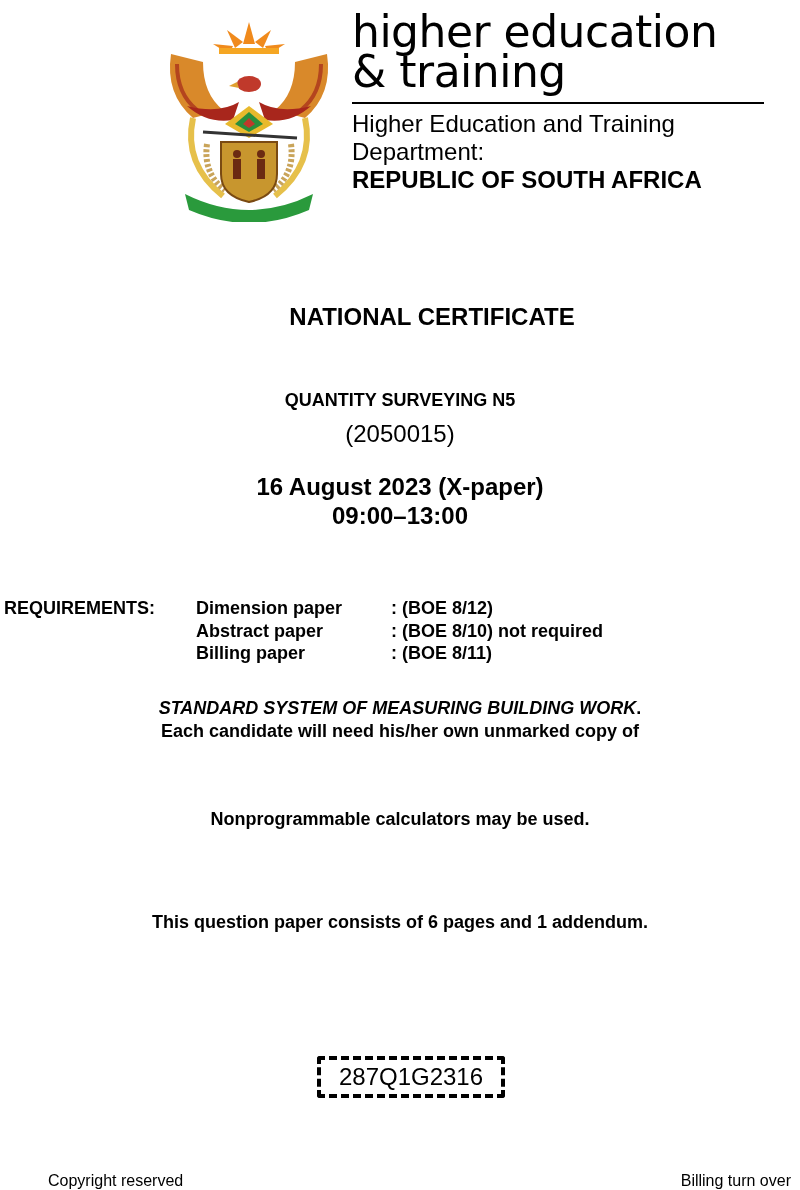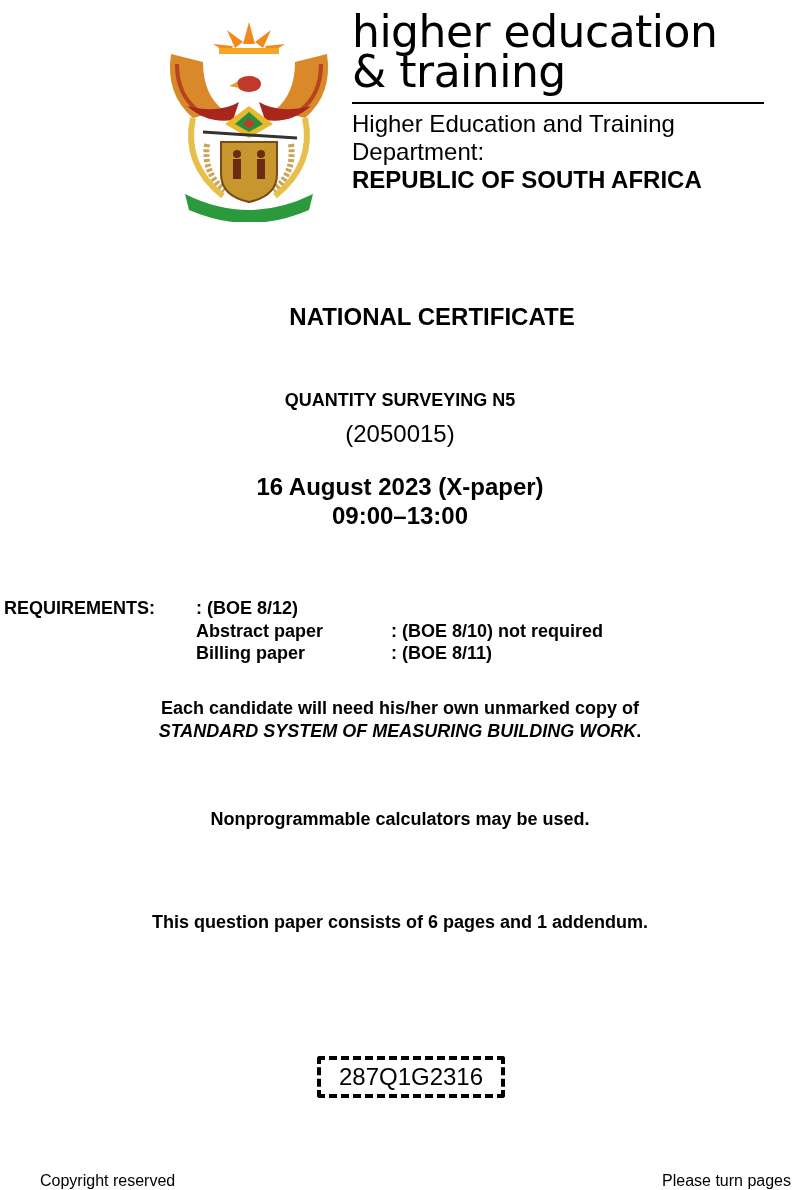--- a/index.html
+++ b/index.html
@@ -36,21 +36,21 @@
   .note i { font-style: italic; }
   .calc { top: 809px; font-size: 18px; font-weight: bold; }
   .pages { top: 912px; font-size: 18px; font-weight: bold; }
 
   .barcode-box {
     left: 317px; top: 1056px; width: 188px; height: 42px;
     border: 4px dashed #000; border-radius: 3px;
     display: flex; align-items: center; justify-content: center;
     font-size: 24px; box-sizing: border-box;
   }
-  .foot-left { left: 4px; top: 1172px; font-size: 16px; padding-left: 36px; }
+  .foot-left { left: 12px; top: 1172px; font-size: 16px; padding-left: 36px; }
   .foot-right { right: 9px; top: 1172px; font-size: 16px; }
 </style>
 </head>
 <body>
 
 <div class="abs crest">
   <svg width="172" height="208" viewBox="0 0 172 208">
 
     <g fill="#f08a1c">
       <polygon points="86,8 80,30 92,30"></polygon>
@@ -109,39 +109,40 @@
 <div class="abs center code">(2050015)</div>
 <div class="abs center date">
   <div>16 August 2023 (X-paper)</div>
   <div>09:00–13:00</div>
 </div>
 
 <div class="abs req" style="width:700px;height:70px;">
   <div class="req-label">REQUIREMENTS:</div>
   <div class="req-rows">
     <div class="req-row">
+      <span class="req-item">Dimension paper</span>
       <span>: (BOE 8/12)</span>
     </div>
     <div class="req-row">
       <span class="req-item">Abstract paper</span>
       <span>: (BOE 8/10) not required</span>
     </div>
     <div class="req-row">
       <span class="req-item">Billing paper</span>
       <span>: (BOE 8/11)</span>
     </div>
   </div>
 </div>
 
 <div class="abs center note">
+  <div><i>STANDARD SYSTEM OF MEASURING BUILDING WORK</i><span>.</span></div>
   <div>Each candidate will need his/her own unmarked copy of</div>
-  <div><i>STANDARD SYSTEM OF MEASURING BUILDING WORK</i><span>.</span></div>
 </div>
 
 <div class="abs center calc">Nonprogrammable calculators may be used.</div>
 <div class="abs center pages">This question paper consists of 6 pages and 1 addendum.</div>
 
 <div class="abs barcode-box">
   <span>287Q1G2316</span>
 </div>
 
 <div class="abs foot-left">Copyright reserved</div>
-<div class="abs foot-right">Please turn pages</div>
+<div class="abs foot-right">Billing turn over</div>
 
 </body></html>

